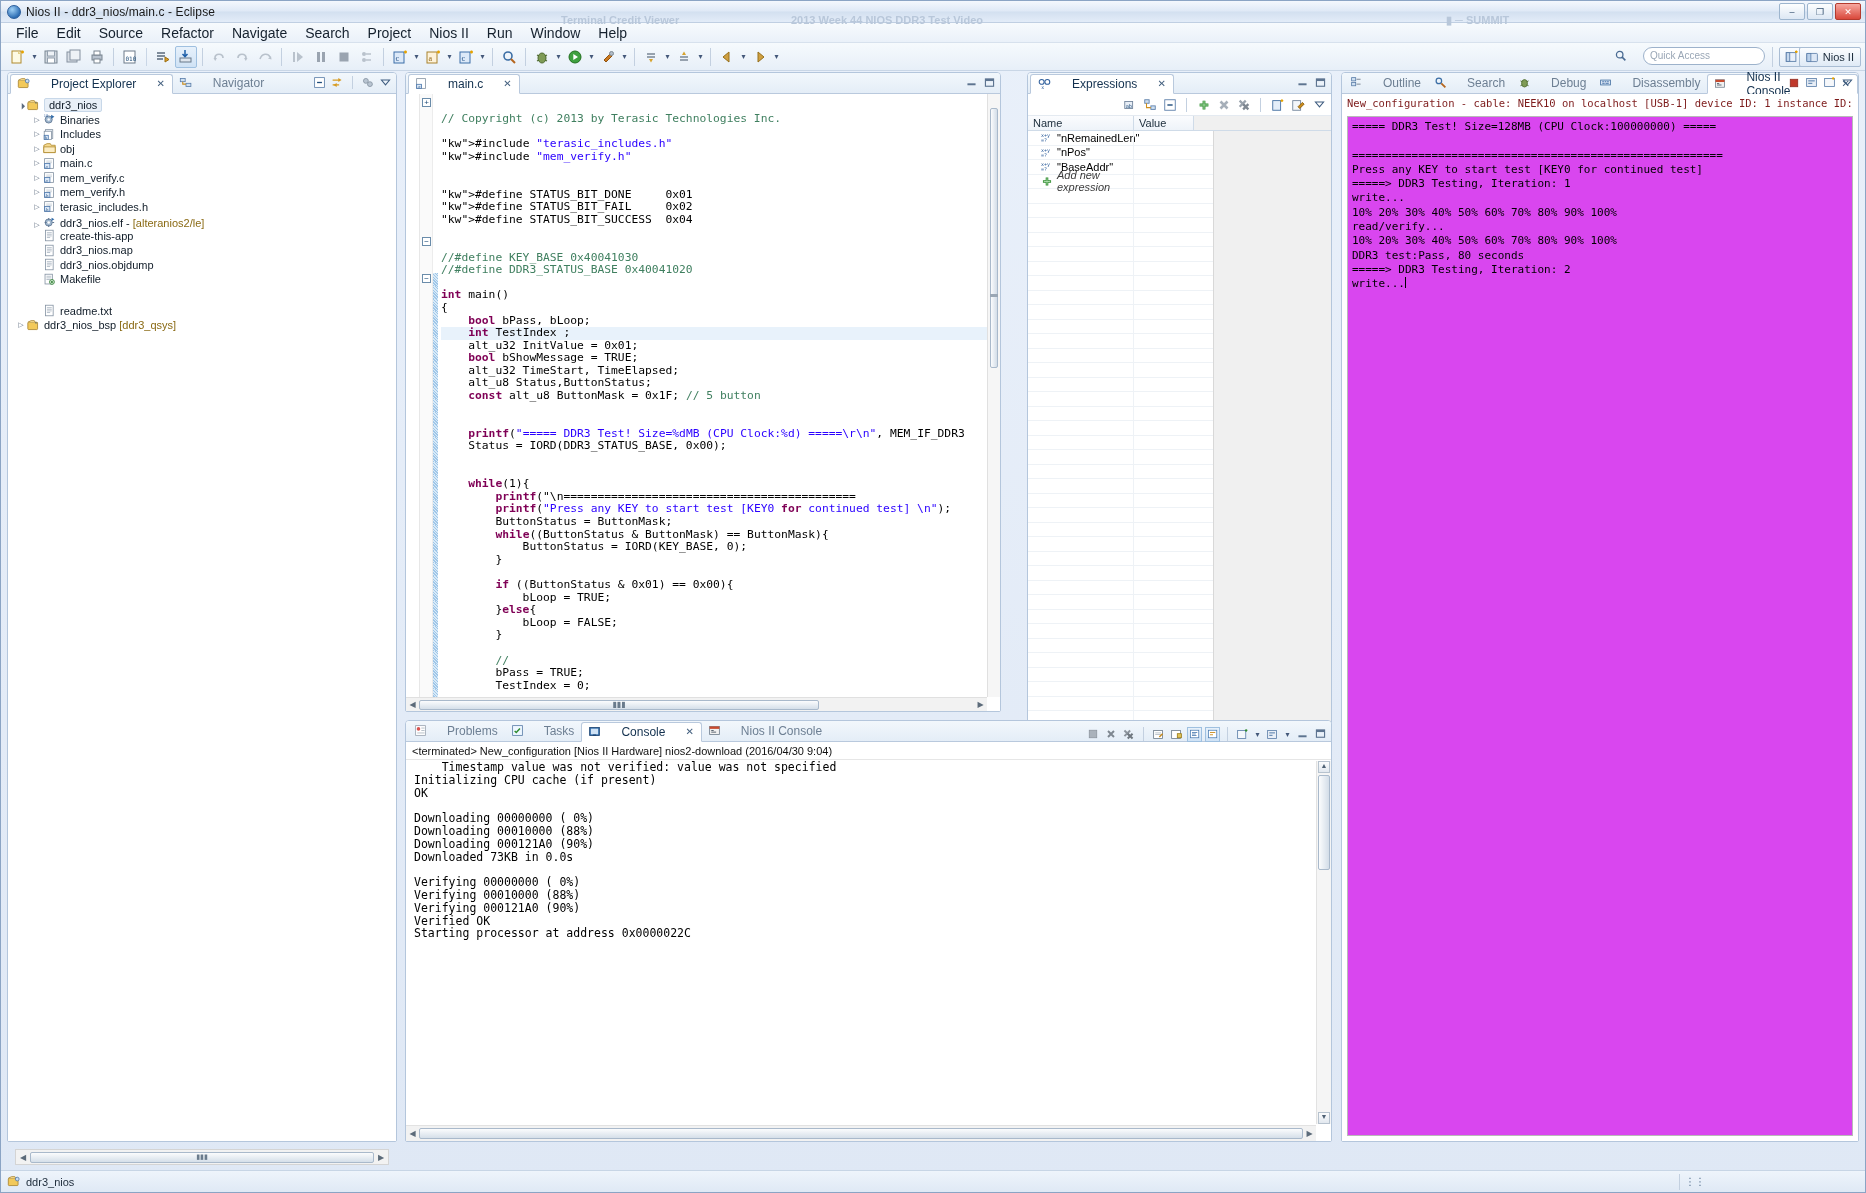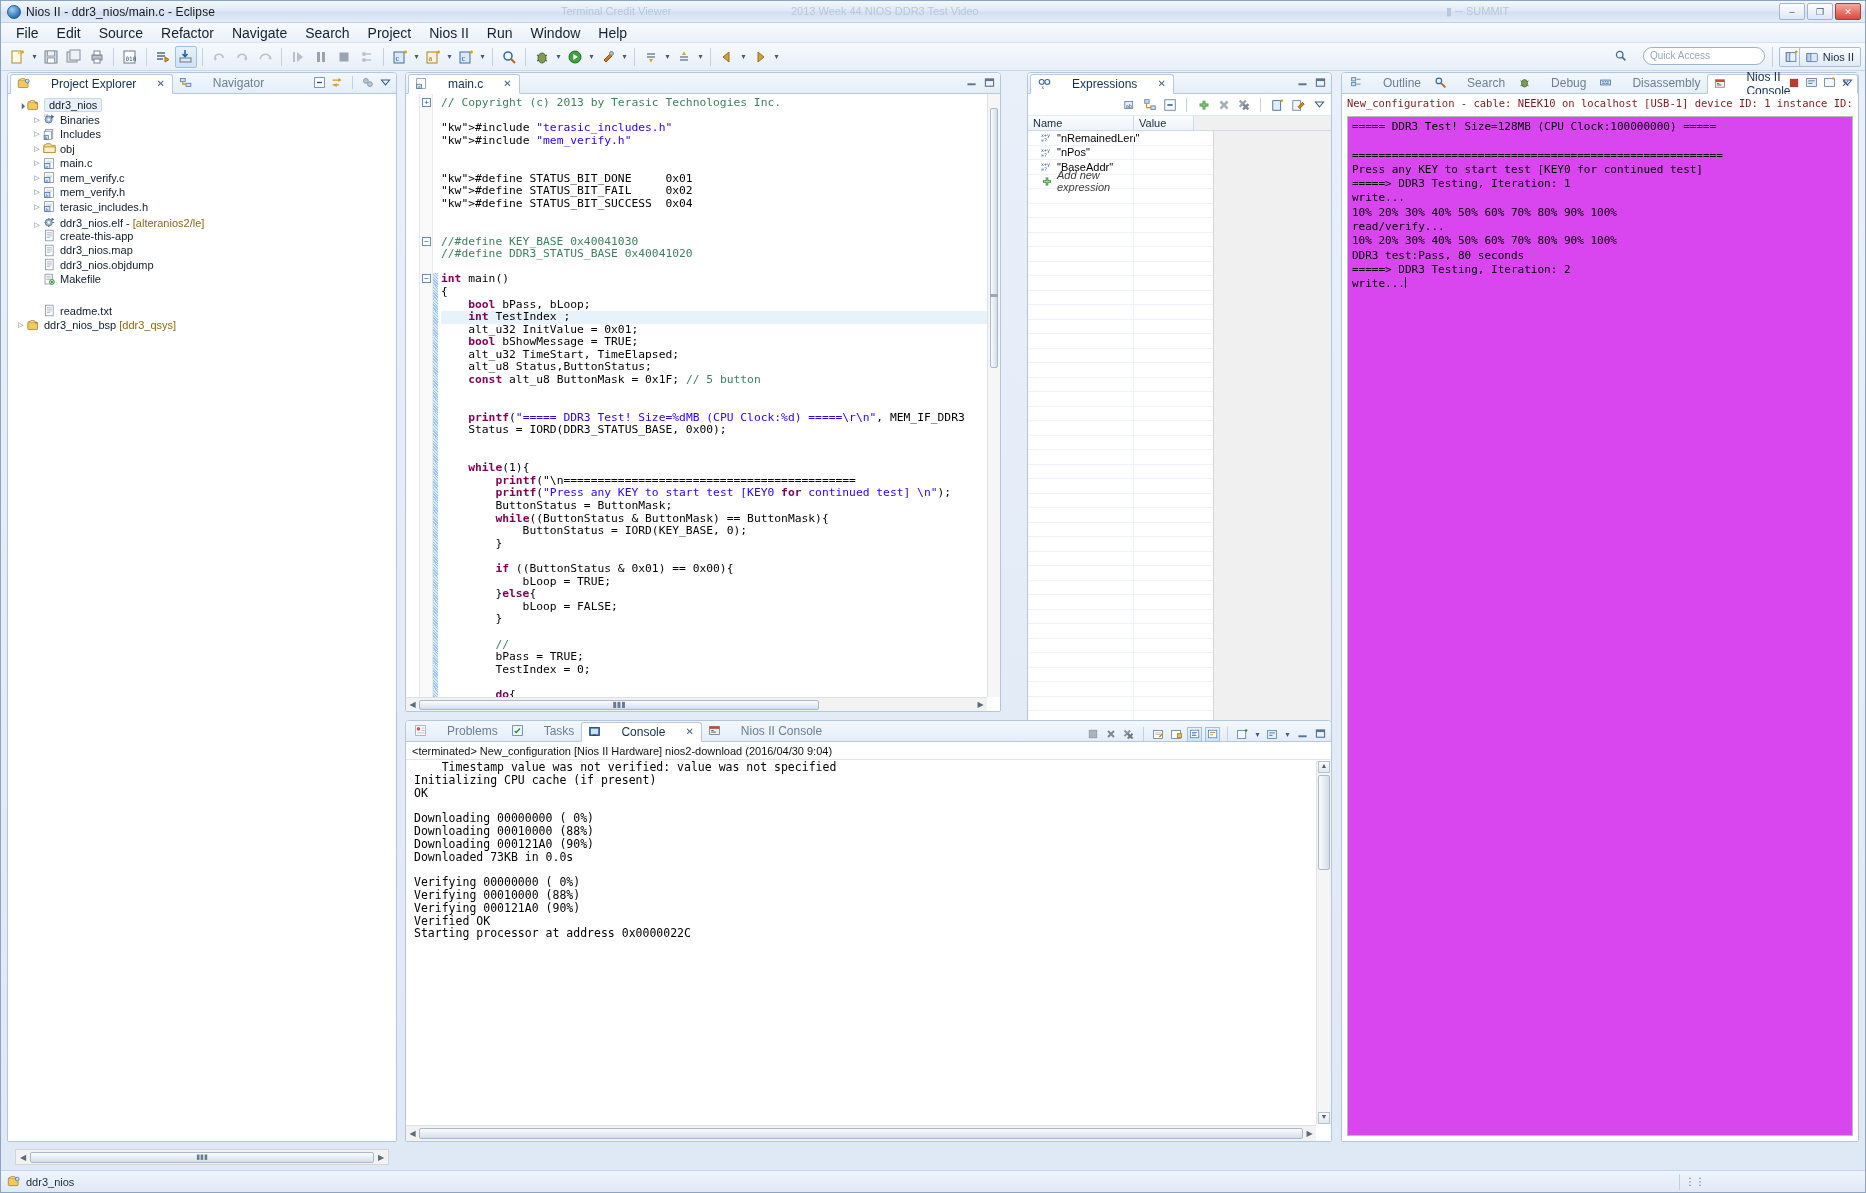--- a/index.html
+++ b/index.html
@@ -26,21 +26,21 @@
     position: relative;
   }
   .tb-icon {
     width: 14px; height: 14px; margin-left: 6px; margin-right: 5px;
     border-radius: 50%;
     background: radial-gradient(circle at 35% 30%, #9fd0f5, #2f6fb5 70%, #1d4f8a);
     border: 1px solid #2a5d9c;
   }
   .tb-title { font-size: 12px; color: #1a1a1a; letter-spacing: .1px; }
   .tb-ghost {
-    position:absolute; top:4px; color:#b8c7da; font-size:11px;
+    position:absolute; top:13px; color:#b8c7da; font-size:11px;font-weight:bold;
   }
   .win-btns { position: absolute; right: 4px; top: 2px; display:flex; gap:2px; }
   .win-btn {
     width: 26px; height: 17px; border: 1px solid #9db5ce;
     background: linear-gradient(180deg,#fdfefe,#dde8f4);
     border-radius: 2px; display:flex; align-items:center; justify-content:center;
     font-size: 9px; color:#33506f;
   }
   .win-btn.close { background: linear-gradient(180deg,#f7a8a0,#d9483b); border-color:#b33a2e; color:#fff;}
   
@@ -126,21 +126,21 @@
   
   .code-area {
     position:absolute; left:0; right:0; top:0; bottom:0;
     display:flex;
   }
   .gutter-left { width:14px; background:#fff; border-right:1px solid #e7e7e7;}
   .gutter-fold { width:13px; background:#fafafa; border-right:1px solid #ececec; position:relative;}
   .change-bar { width:5px; background:#fff; position:relative;}
   .code-text {
     flex:1; font-family:"DejaVu Sans Mono", monospace; font-size:11.3px;
-    line-height:12.6px; white-space:pre; padding-left:3px; padding-top:3px;
+    line-height:12.6px; white-space:pre; padding-left:3px; padding-top:19px;
     overflow:hidden; color:#000;
   }
   .kw { color:#7f0055; font-weight:bold;}
   .cm { color:#3f7f5f;}
   .st { color:#2a00ff;}
   .ln-hl { background:#e8f2fb; display:block; }
   .fold-ico {
     position:absolute; left:2px; width:9px;height:9px; border:1px solid #6a8caa;
     background:#fff; font-size:8px; line-height:7px; text-align:center; color:#1b4a77;
   }

